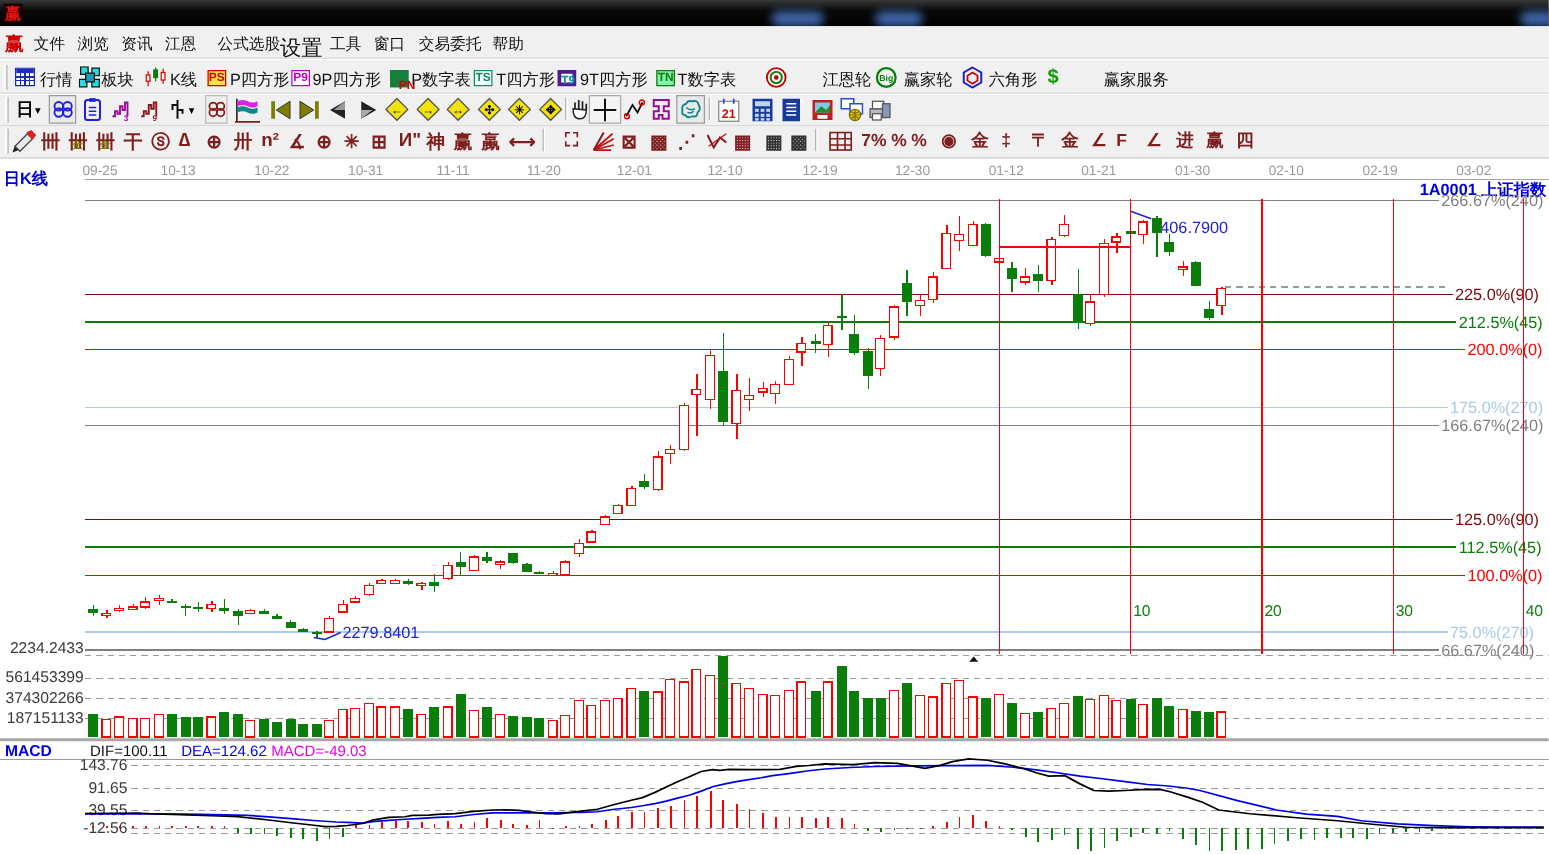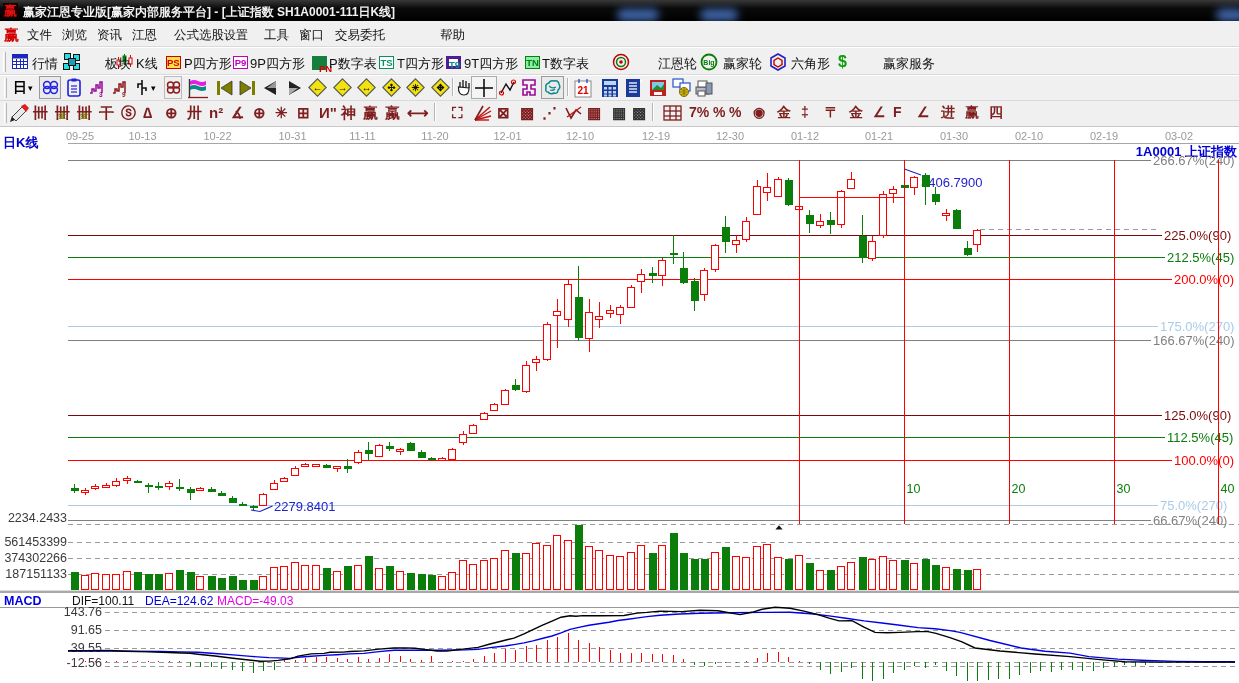--- a/index.html
+++ b/index.html
@@ -2,37 +2,36 @@
 <html><head><meta charset="utf-8">
 <style>
 *{margin:0;padding:0;box-sizing:border-box;}
 html,body{width:1239px;height:683px;overflow:hidden;background:#fff;
 font-family:"Liberation Sans",sans-serif;}
 .abs{position:absolute;}
 </style></head>
 <body>
 <div class="abs" style="left:0;top:0;width:1239px;height:21px;background:linear-gradient(#383838,#0a0a0a 40%,#000);overflow:hidden;">
     <div style="position:absolute;left:3px;top:3px;width:15px;height:15px;background:#1a0000;color:#e01010;font-size:13px;font-weight:bold;line-height:15px;text-align:center;">赢</div>
-    <span style="position:absolute;left:23px;top:4px;font-size:12px;color:#f2f2f2;font-weight:bold;letter-spacing:0px;white-space:nowrap;">赢家江恩专业版[赢家内部服务平台] - [上证指数  SH1A0001-111日K线]</span>
     <div style="position:absolute;left:617px;top:9px;width:42px;height:12px;background:#4a78c8;border-radius:6px;filter:blur(4px);opacity:.85;"></div>
     <div style="position:absolute;left:700px;top:9px;width:38px;height:12px;background:#4a78c8;border-radius:6px;filter:blur(4px);opacity:.85;"></div>
     <div style="position:absolute;left:1216px;top:9px;width:30px;height:12px;background:#4a78c8;border-radius:6px;filter:blur(4px);opacity:.85;"></div>
   </div>
 <div class="abs" style="left:0;top:21px;width:1239px;height:26px;background:#f0f0f0;border-bottom:1px solid #d9d9d9;">
     <span style="position:absolute;left:4px;top:5px;font-size:15px;color:#d00000;font-weight:bold;letter-spacing:0px;white-space:nowrap;">赢</span>
     <span style="position:absolute;left:27px;top:6px;font-size:12.5px;color:#111;font-weight:normal;letter-spacing:0px;white-space:nowrap;">文件</span>
     <span style="position:absolute;left:62px;top:6px;font-size:12.5px;color:#111;font-weight:normal;letter-spacing:0px;white-space:nowrap;">浏览</span>
     <span style="position:absolute;left:97px;top:6px;font-size:12.5px;color:#111;font-weight:normal;letter-spacing:0px;white-space:nowrap;">资讯</span>
     <span style="position:absolute;left:132px;top:6px;font-size:12.5px;color:#111;font-weight:normal;letter-spacing:0px;white-space:nowrap;">江恩</span>
     <span style="position:absolute;left:174px;top:6px;font-size:12.5px;color:#111;font-weight:normal;letter-spacing:0px;white-space:nowrap;">公式选股</span>
-    <span style="position:absolute;left:224px;top:6px;font-size:12px;color:#111;font-weight:normal;letter-spacing:0px;white-space:nowrap;">设置</span>
+    <span style="position:absolute;left:224px;top:6px;font-size:17px;color:#111;font-weight:normal;letter-spacing:0px;white-space:nowrap;">设置</span>
     <span style="position:absolute;left:264px;top:6px;font-size:12.5px;color:#111;font-weight:normal;letter-spacing:0px;white-space:nowrap;">工具</span>
     <span style="position:absolute;left:299px;top:6px;font-size:12.5px;color:#111;font-weight:normal;letter-spacing:0px;white-space:nowrap;">窗口</span>
     <span style="position:absolute;left:335px;top:6px;font-size:12.5px;color:#111;font-weight:normal;letter-spacing:0px;white-space:nowrap;">交易委托</span>
-    <span style="position:absolute;left:394px;top:6px;font-size:12.5px;color:#111;font-weight:normal;letter-spacing:0px;white-space:nowrap;margin-left:46px;">帮助</span>
+    <span style="position:absolute;left:394px;top:6px;font-size:12.5px;color:#111;font-weight:normal;letter-spacing:0px;white-space:nowrap;">帮助</span>
   </div>
 <div class="abs" style="left:0;top:48px;width:1239px;height:27px;background:#f0f0f0;border-bottom:1px solid #d9d9d9;overflow:hidden;">
     <div style="position:absolute;left:3px;top:4px;width:3px;height:20px;border-left:1px solid #fff;border-right:1px solid #b5b5b5;"></div>
     <svg style="position:absolute;left:12px;top:6px" width="16" height="16" viewBox="0 0 16 16">
 <rect x="0.5" y="0.5" width="15" height="14" fill="#fff" stroke="#1a2ab8" stroke-width="1"></rect>
 <rect x="1" y="1" width="14" height="3.5" fill="#1a2ab8"></rect>
 <g stroke="#1a2ab8" stroke-width="1" shape-rendering="crispEdges">
 <line x1="1" y1="7.5" x2="15" y2="7.5"></line>
         <line x1="1" y1="10.5" x2="15" y2="10.5"></line>
 <line x1="4.5" y1="4.5" x2="4.5" y2="14"></line>
@@ -77,21 +76,21 @@
     <svg style="position:absolute;left:700px;top:5px" width="18" height="18" viewBox="0 0 18 18">
 <circle cx="9" cy="9" r="7.5" fill="none" stroke="#0a7d0a" stroke-width="1.8"></circle>
 <text x="9" y="12" font-size="7" fill="#0a7d0a" text-anchor="middle" font-weight="bold">Big</text>
     </svg>
     <svg style="position:absolute;left:769px;top:5px" width="18" height="18" viewBox="0 0 18 18">
 <polygon points="9,1 16,5 16,13 9,17 2,13 2,5" fill="none" stroke="#2020c0" stroke-width="1.6"></polygon>
 <polygon points="9,5 13,7.5 13,11.5 9,14 5,11.5 5,7.5" fill="none" stroke="#c00000" stroke-width="1.4"></polygon>
     </svg>
     <span style="position:absolute;left:838px;top:5px;font-size:16px;color:#0a9d0a;font-weight:bold;letter-spacing:0px;white-space:nowrap;">$</span>
     <span style="position:absolute;left:32px;top:7px;font-size:13px;color:#111;font-weight:normal;letter-spacing:0px;white-space:nowrap;">行情</span>
-    <span style="position:absolute;left:81px;top:7px;font-size:13px;color:#111;font-weight:normal;letter-spacing:0px;white-space:nowrap;padding-left:24px;">板块</span>
+    <span style="position:absolute;left:81px;top:7px;font-size:13px;color:#111;font-weight:normal;letter-spacing:0px;white-space:nowrap;">板块</span>
     <span style="position:absolute;left:136px;top:7px;font-size:13px;color:#111;font-weight:normal;letter-spacing:0px;white-space:nowrap;">K线</span>
     <span style="position:absolute;left:184px;top:7px;font-size:13px;color:#111;font-weight:normal;letter-spacing:0px;white-space:nowrap;">P四方形</span>
     <span style="position:absolute;left:250px;top:7px;font-size:13px;color:#111;font-weight:normal;letter-spacing:0px;white-space:nowrap;">9P四方形</span>
     <span style="position:absolute;left:329px;top:7px;font-size:13px;color:#111;font-weight:normal;letter-spacing:0px;white-space:nowrap;">P数字表</span>
     <span style="position:absolute;left:397px;top:7px;font-size:13px;color:#111;font-weight:normal;letter-spacing:0px;white-space:nowrap;">T四方形</span>
     <span style="position:absolute;left:464px;top:7px;font-size:13px;color:#111;font-weight:normal;letter-spacing:0px;white-space:nowrap;">9T四方形</span>
     <span style="position:absolute;left:542px;top:7px;font-size:13px;color:#111;font-weight:normal;letter-spacing:0px;white-space:nowrap;">T数字表</span>
     <span style="position:absolute;left:658px;top:7px;font-size:13px;color:#111;font-weight:normal;letter-spacing:0px;white-space:nowrap;">江恩轮</span>
     <span style="position:absolute;left:723px;top:7px;font-size:13px;color:#111;font-weight:normal;letter-spacing:0px;white-space:nowrap;">赢家轮</span>
     <span style="position:absolute;left:791px;top:7px;font-size:13px;color:#111;font-weight:normal;letter-spacing:0px;white-space:nowrap;">六角形</span>

